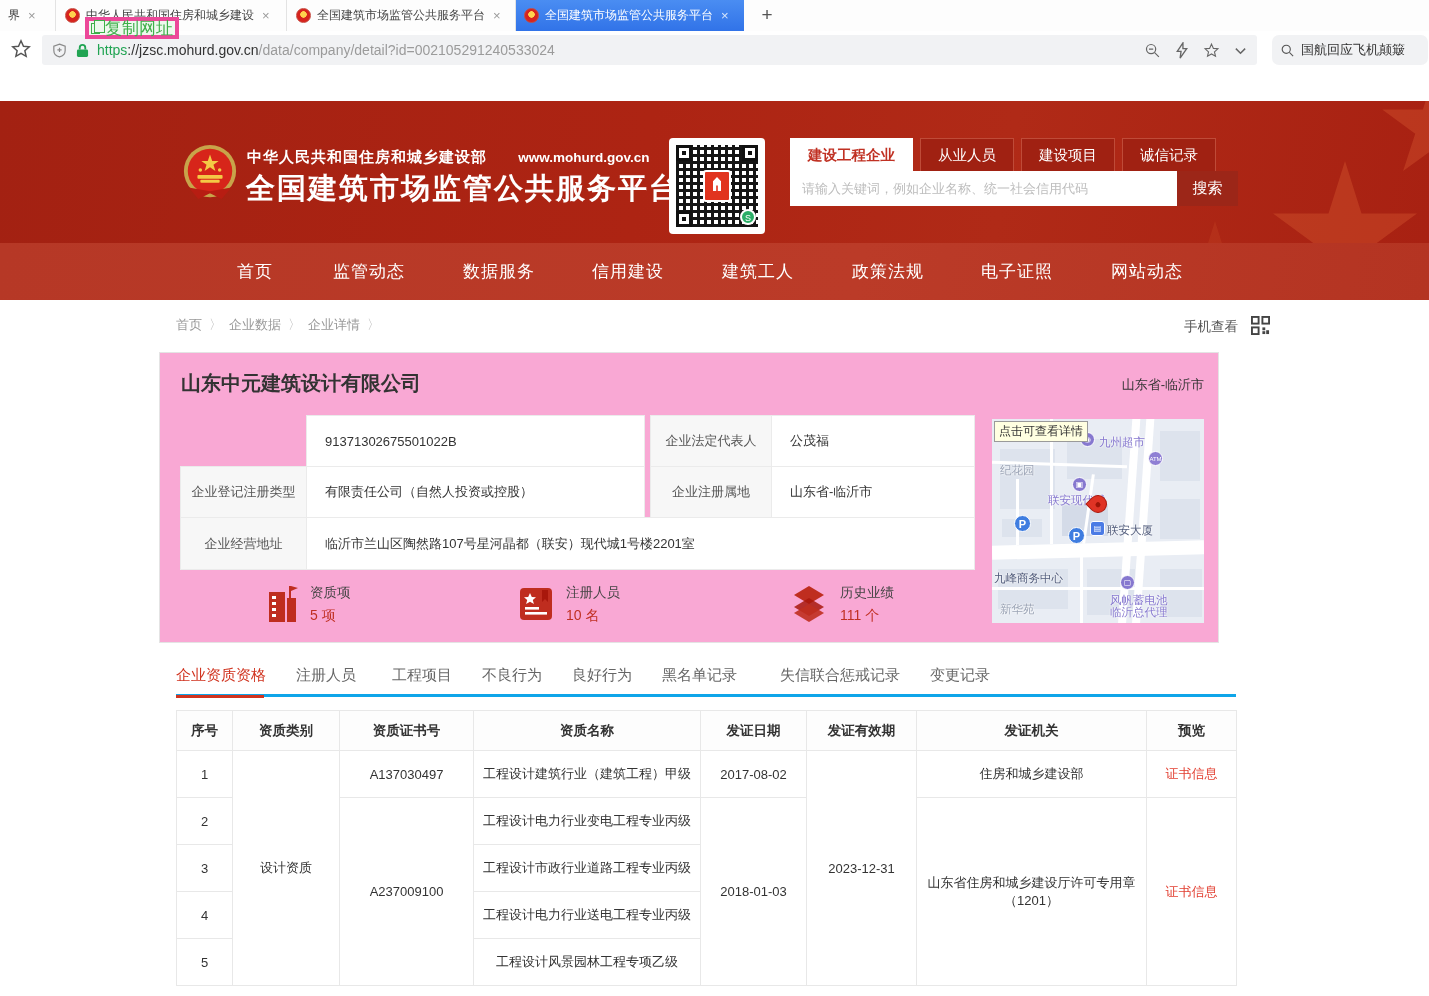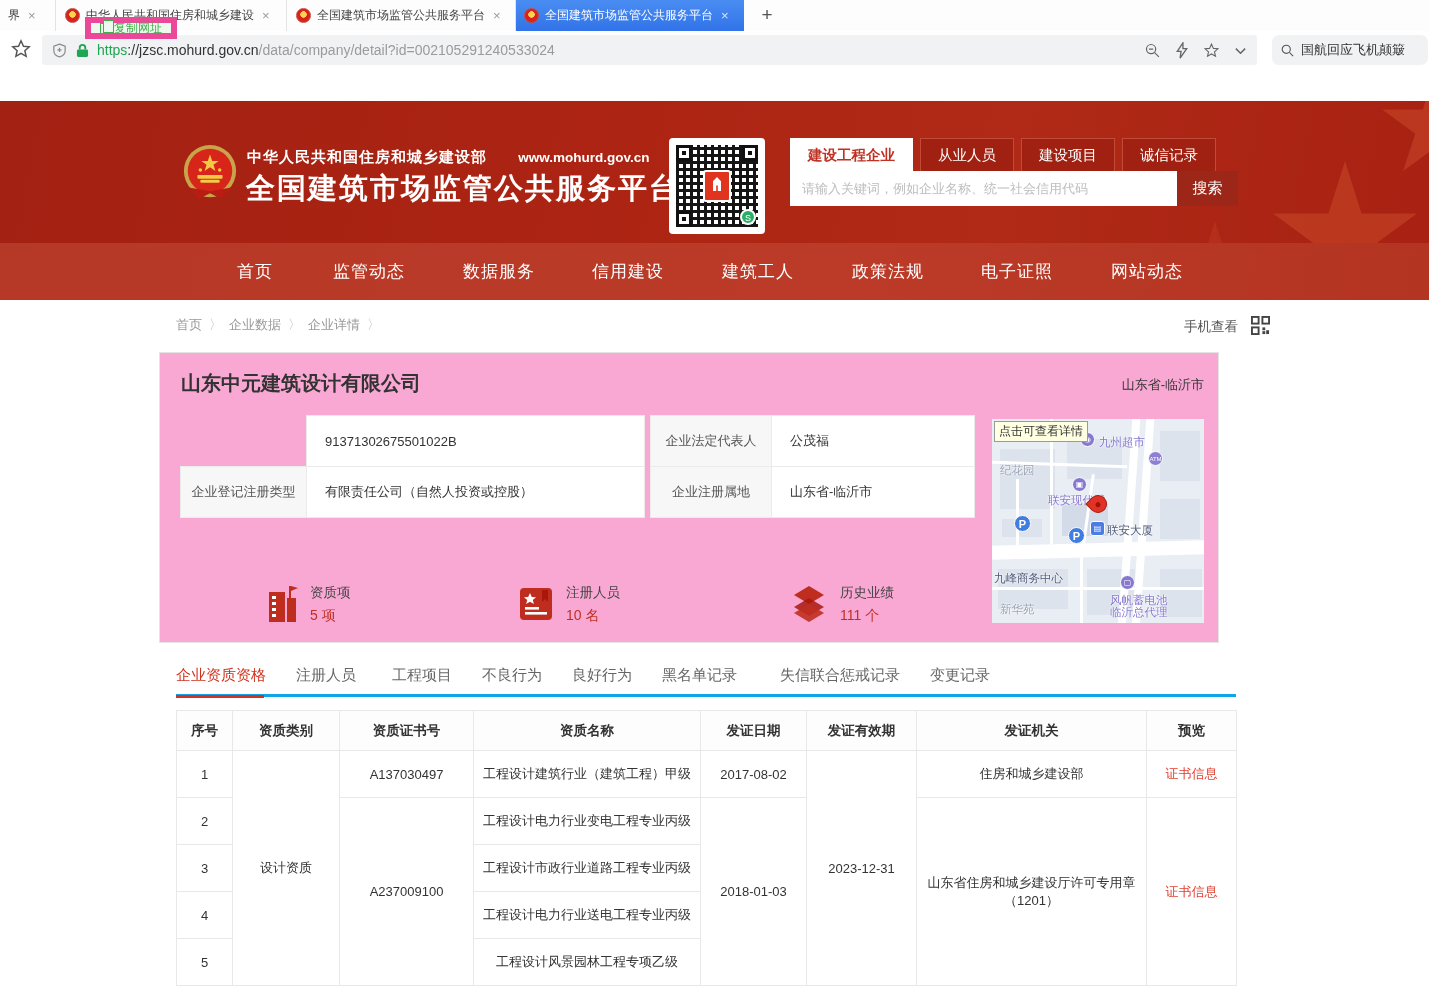--- a/index.html
+++ b/index.html
@@ -10,21 +10,21 @@
   
   #chrome { position:absolute; top:0; left:0; width:1429px; height:69px; background:#fff; border-bottom:1px solid #d9d9d9; z-index:40; }
   #tabbar { position:absolute; top:0; left:0; width:1429px; height:31px; background:#fdfdfd; }
   .tab { position:absolute; top:0; height:31px; display:flex; align-items:center; padding:0 8px; font-size:12px; color:#444; border-right:1px solid #e3e3e3; background:#fdfdfd; white-space:nowrap; overflow:hidden; }
   .tab .ttl { max-width:170px; overflow:hidden; text-overflow:clip; white-space:nowrap; }
   .tab .x { margin-left:8px; color:#9a9a9a; font-size:13px; flex:0 0 auto; }
   .tab.active { background:linear-gradient(#4a8df2,#3173e8); color:#fff; border-right:none; }
   .tab.active .x { color:#d7e5fb; }
   .favicon { width:15px; height:15px; border-radius:50%; background:radial-gradient(circle at 50% 42%,#ffd24d 0 3px,#d7231d 3.5px); border:1px solid #c6483f; margin-right:6px; flex:0 0 auto; }
   #newtab { position:absolute; top:3px; left:755px; width:24px; height:24px; font-size:19px; color:#555; text-align:center; line-height:24px; }
-  #copy-tip { position:absolute; top:17px; left:85px; height:22px; background:#eef9ee; border:6px solid #ec4899; color:#3faf4a; font-size:12px; display:flex; align-items:center; padding:0 9px; z-index:60; }
+  #copy-tip { position:absolute; top:17px; left:85px; height:22px; background:#eef9ee; border:4px solid #ec4899; color:#3faf4a; font-size:17px; display:flex; align-items:center; padding:0 2px; z-index:60; }
   #copy-tip .cpy { width:9px; height:11px; border:1.5px solid #3faf4a; margin-right:5px; position:relative; background:#eef9ee; }
   #copy-tip .cpy:before { content:""; position:absolute; left:2px; top:-4px; width:9px; height:11px; border:1.5px solid #3faf4a; background:#eef9ee; }
   #urlrow { position:absolute; top:31px; left:0; width:1429px; height:38px; background:#fff; }
   #bookmark-star { position:absolute; left:10px; top:7px; }
   #urlfield { position:absolute; left:42px; top:4px; width:1215px; height:30px; background:#f1f2f4; border-radius:3px; display:flex; align-items:center; font-size:14px; }
   #urlfield .shield { margin-left:9px; }
   #urlfield .lock { margin-left:8px; }
   .u-scheme { color:#21a453; margin-left:8px; }
   .u-host { color:#333; }
   .u-path { color:#9b9b9b; }
@@ -272,20 +272,22 @@
 
     <div class="info-cell info-value" style="left:146px;top:62px;width:339px;height:52px;">91371302675501022B</div>
     <div class="info-cell info-label" style="left:490px;top:62px;width:122px;height:52px;">企业法定代表人</div>
     <div class="info-cell info-value" style="left:611px;top:62px;width:204px;height:52px;">公茂福</div>
 
     <div class="info-cell info-label" style="left:20px;top:113px;width:127px;height:52px;">企业登记注册类型</div>
     <div class="info-cell info-value" style="left:146px;top:113px;width:339px;height:52px;">有限责任公司（自然人投资或控股）</div>
     <div class="info-cell info-label" style="left:490px;top:113px;width:122px;height:52px;">企业注册属地</div>
     <div class="info-cell info-value" style="left:611px;top:113px;width:204px;height:52px;">山东省-临沂市</div>
 
+    <div class="info-cell info-label" style="left:20px;top:164px;width:127px;height:53px;">企业经营地址</div>
+    <div class="info-cell info-value" style="left:146px;top:164px;width:669px;height:53px;">临沂市兰山区陶然路107号星河晶都（联安）现代城1号楼2201室</div>
 
     <div class="stat" style="left:104px;top:231px;">
       <svg width="34" height="38" viewBox="0 0 34 38">
         <rect x="5" y="8" width="16" height="30" fill="#bf2d1f"></rect>
         <rect x="8" y="12" width="4" height="3" fill="#fff"></rect>
           <rect x="8" y="18" width="4" height="3" fill="#fff"></rect>
           <rect x="8" y="24" width="4" height="3" fill="#fff"></rect>
           <rect x="8" y="30" width="4" height="3" fill="#fff"></rect>
         <rect x="23" y="14" width="9" height="24" fill="#bf2d1f"></rect>
         <rect x="25" y="2" width="2" height="12" fill="#bf2d1f"></rect>

